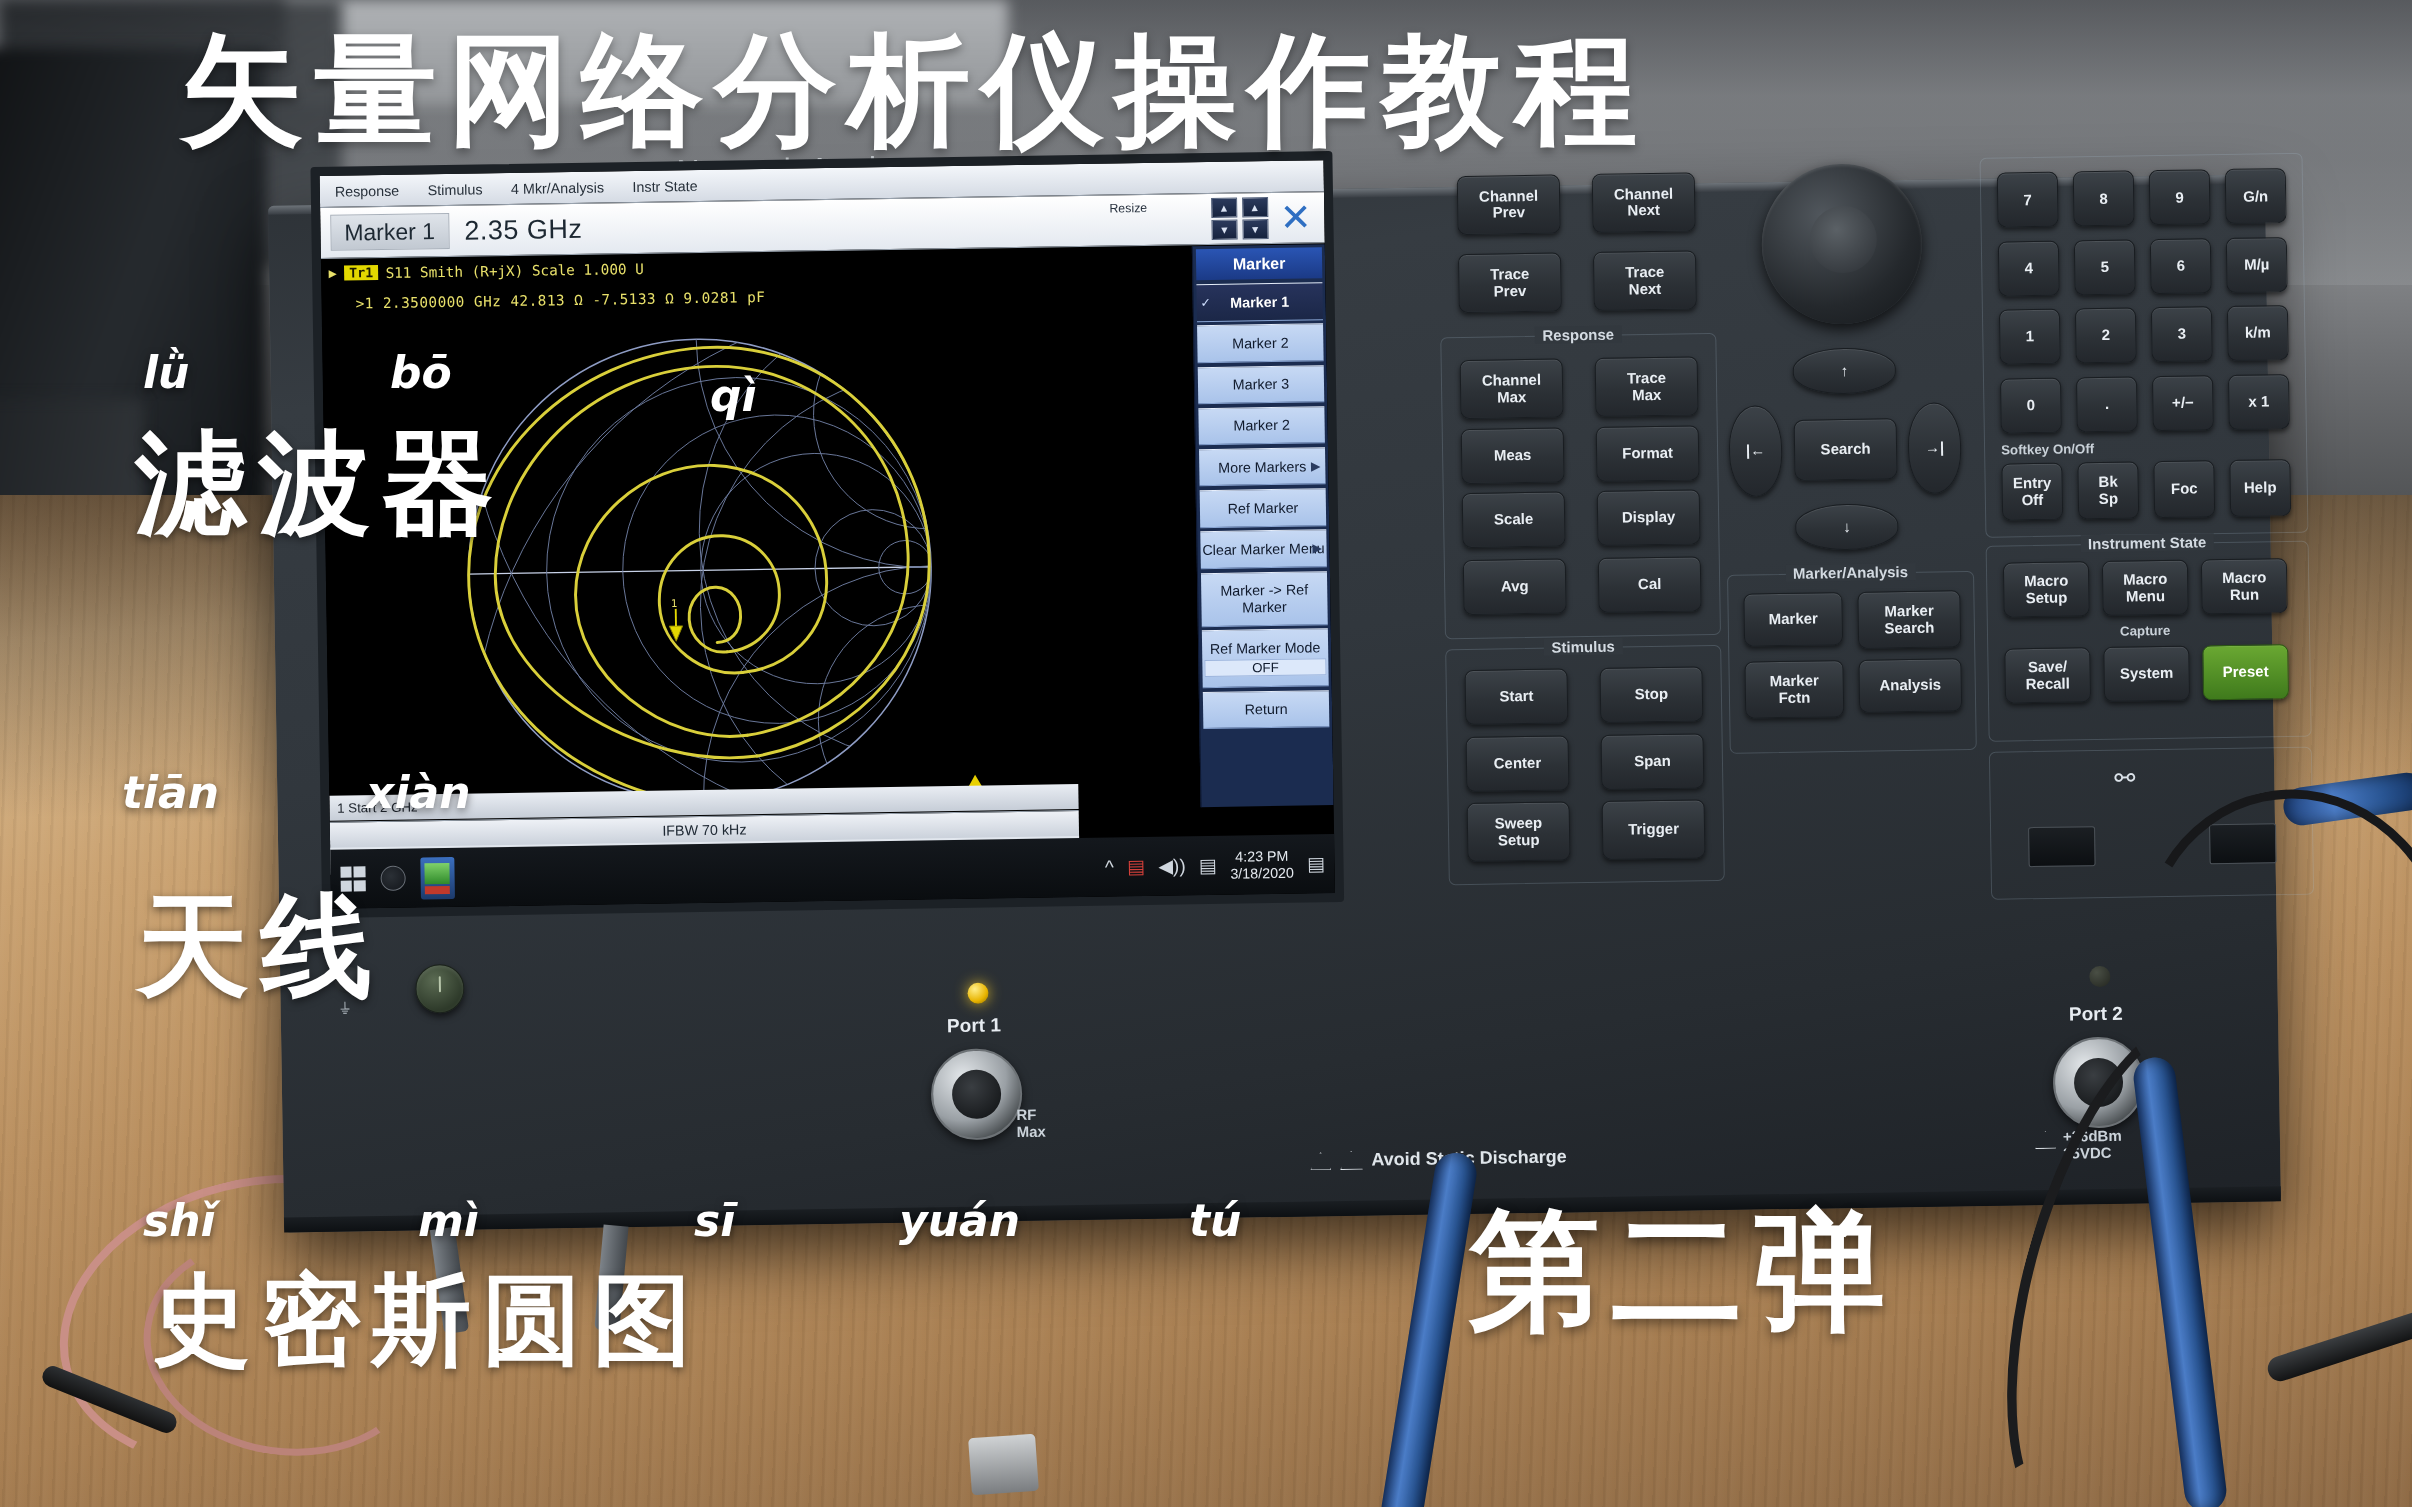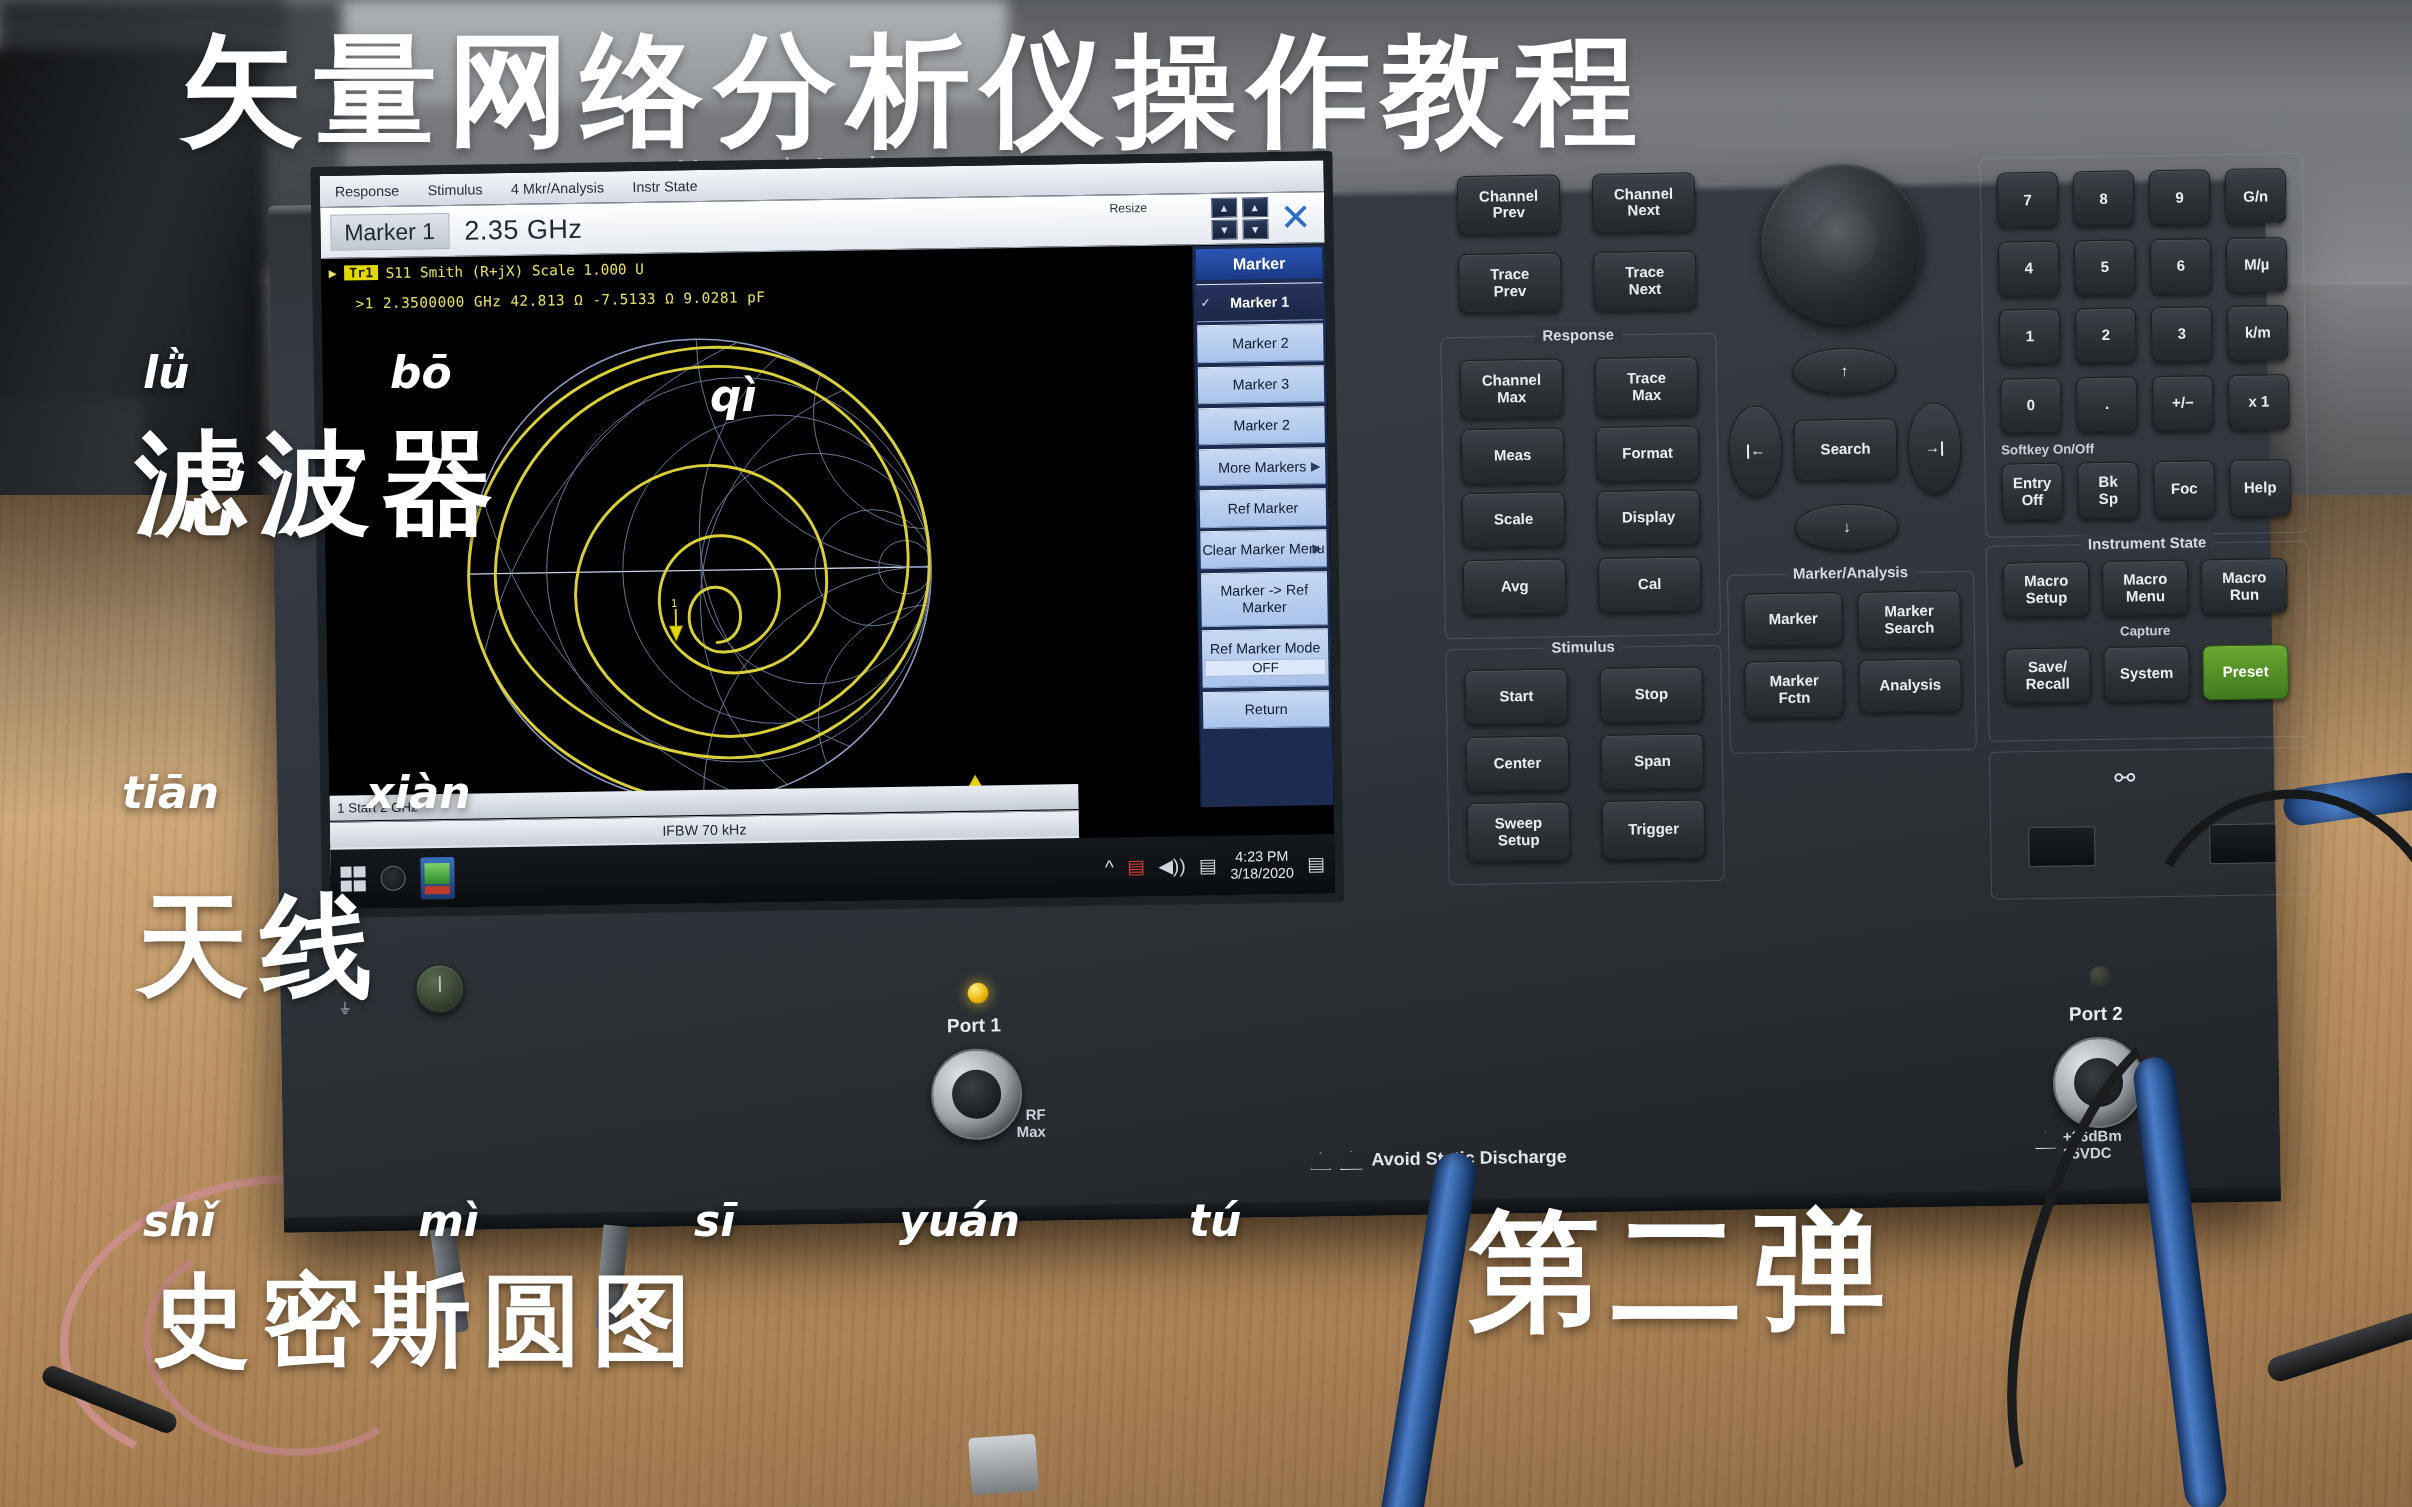--- a/index.html
+++ b/index.html
@@ -826,21 +826,21 @@
 
   <div class="pwrbtn" style="left:135px; top:761px;"></div>
   <div class="gndlug" style="left:53px; top:761px;"></div>
   <div class="gnd-sym" style="left:59px; top:795px;">⏚</div>
 
   <div class="led" style="left:687px; top:788px;"></div>
   <div class="portlbl" style="left:666px; top:820px;">Port 1</div>
   <div class="port" style="left:649px; top:854px; width:91px; height:91px;">
     <div class="port-inner"></div>
   </div>
-  <div class="portsub" style="left:734px; top:913px;text-align:right;">RF<br>Max</div>
+  <div class="portsub" style="left:734px; top:913px;">RF<br>Max</div>
 
   <div class="led dim" style="left:1809px; top:789px;"></div>
   <div class="portlbl" style="left:1788px; top:826px;">Port 2</div>
   <div class="port" style="left:1771px; top:860px; width:91px; height:91px;">
     <div class="port-inner"></div>
   </div>
   <div class="portsub" style="left:1780px; top:951px;">+26dBm<br>35VDC</div>
   <div class="tri-outline" style="position:absolute; left:1752px; top:953px;"></div>
 
   <div class="warnrow" style="left:1027px; top:961px;">

